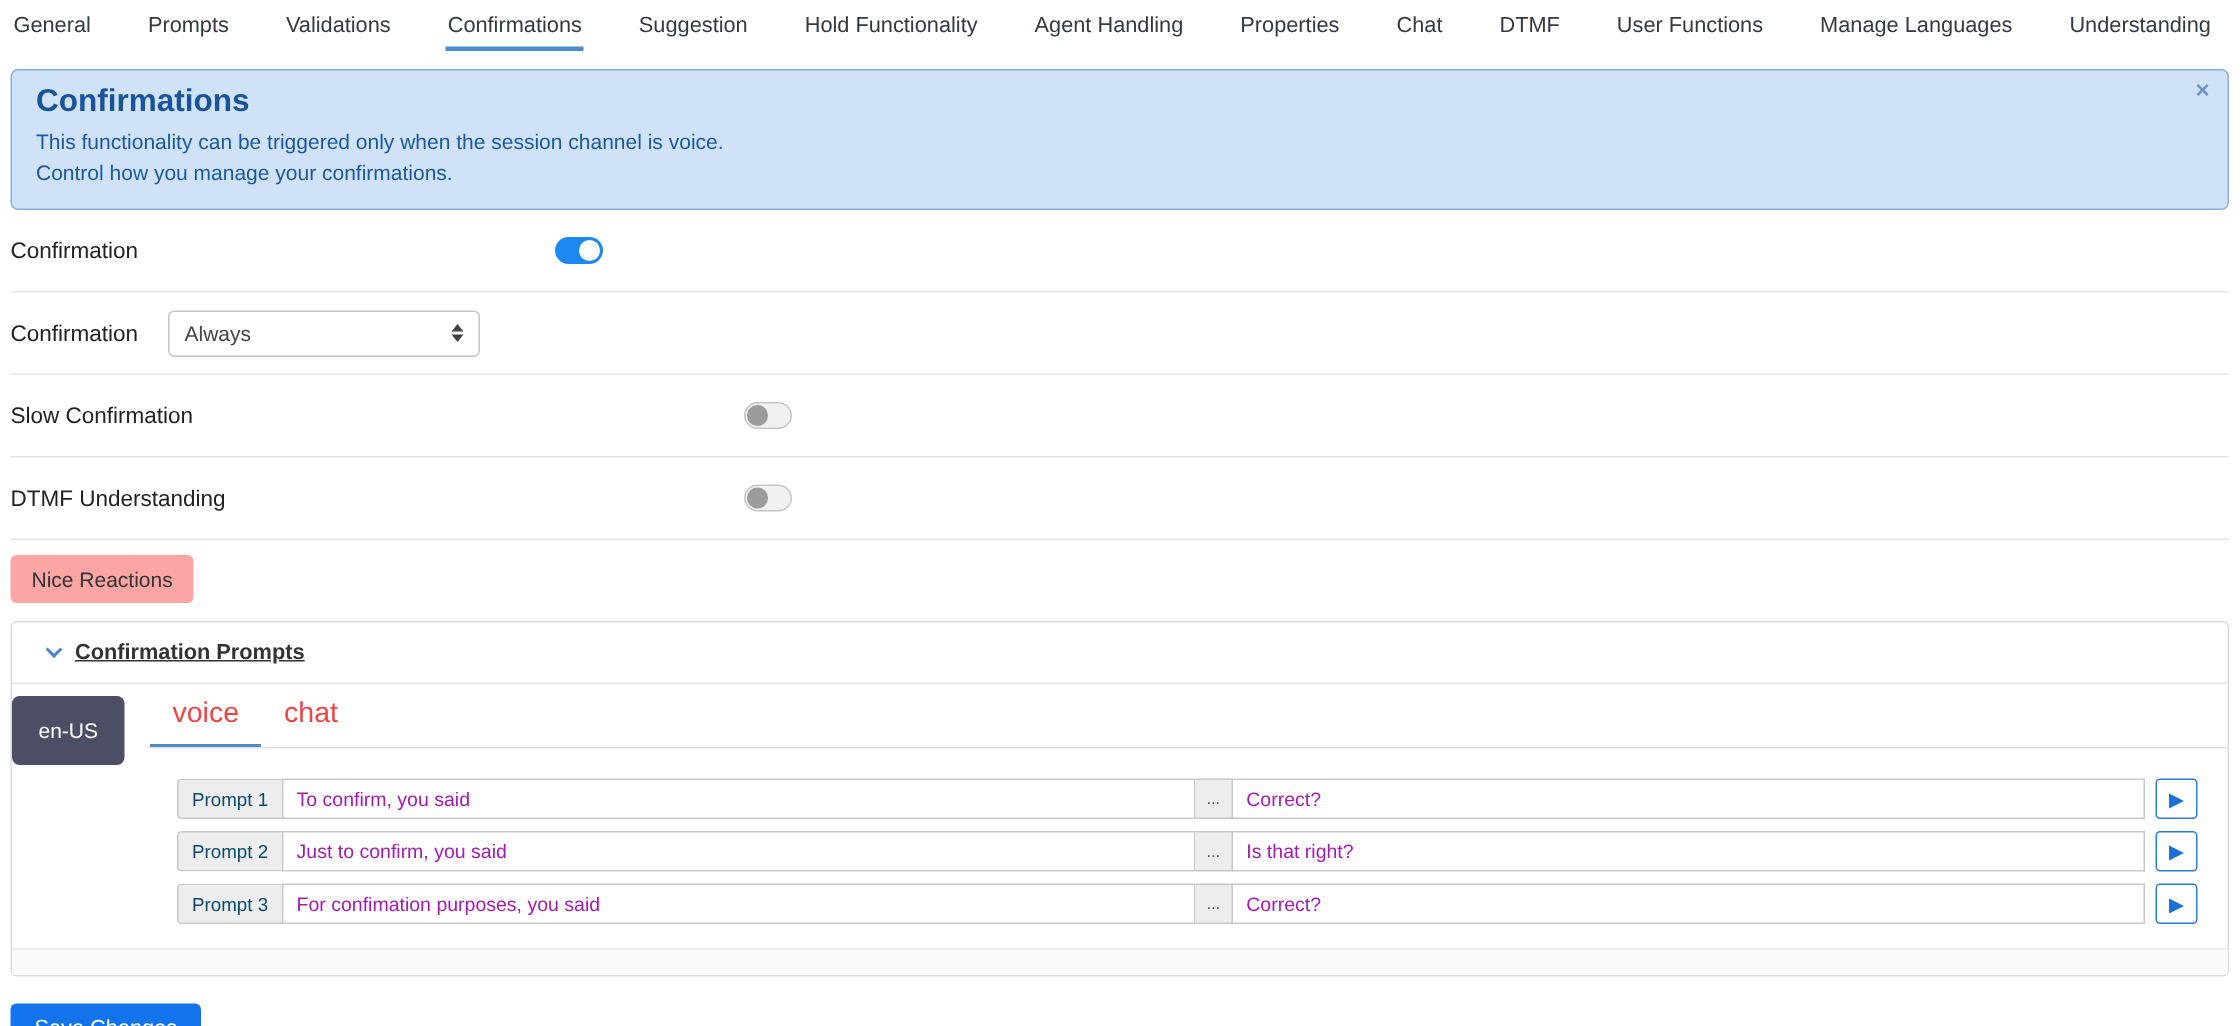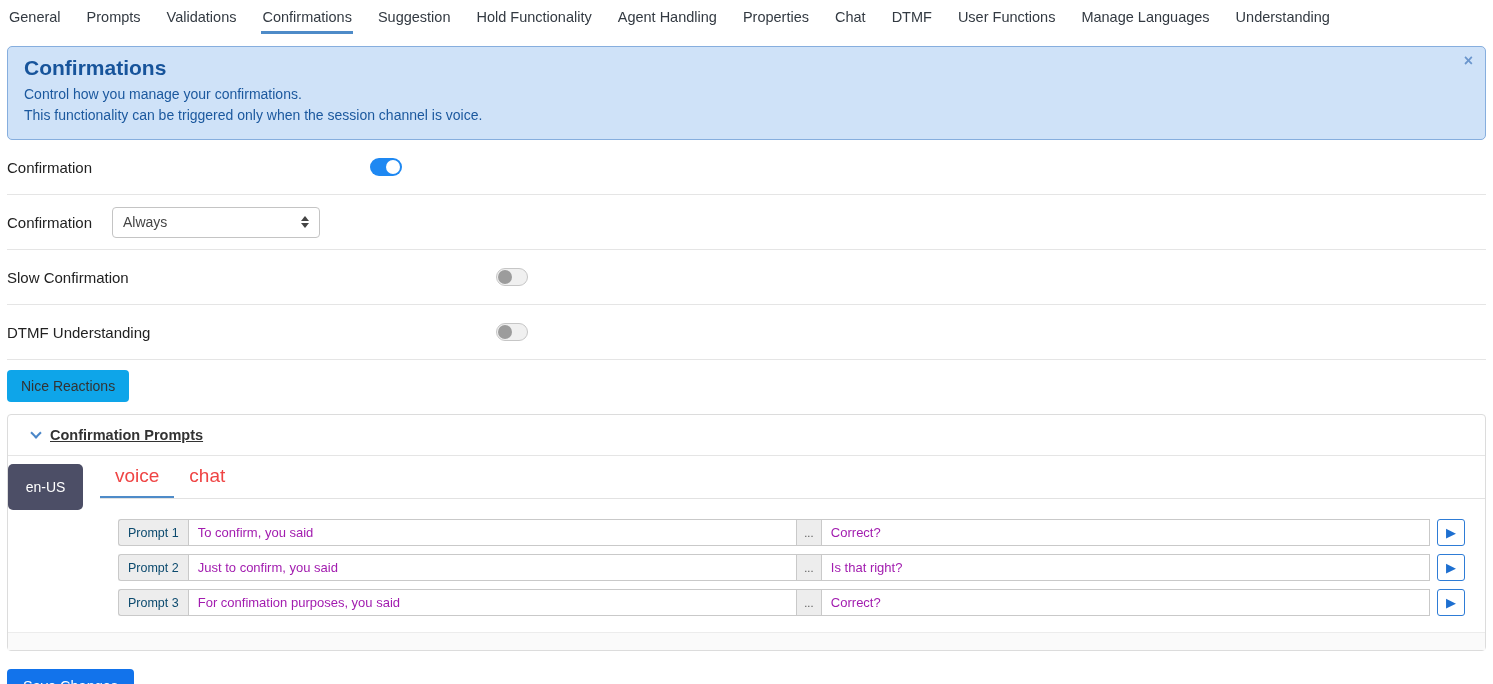--- a/index.html
+++ b/index.html
@@ -4,21 +4,21 @@
 <style>
   * { box-sizing: border-box; margin: 0; padding: 0; }
   html,body { width:1493px; height:684px; }
   body {
     font-family: "Liberation Sans", "DejaVu Sans", sans-serif;
     background:#ffffff; color:#2b2b2b; overflow:hidden;
   }
   .page { padding: 0 7px; }
 
   
-  .topnav { display:flex; gap:24px; padding:6px 1px 0 1px; }
+  .topnav { display:flex; gap:36px; padding:6px 1px 0 1px; }
   .nav-item {
     font-size:14.5px; color:#333a42; padding:3px 1px 9px 1px;
     cursor:pointer; white-space:nowrap;
   }
   .nav-item.active { border-bottom:3px solid #4e8bc8; padding-bottom:6px; }
 
   
   .banner {
     position:relative; margin-top:12px; background:#cfe2f8;
     border:1px solid #86aede; border-radius:5px; padding:9px 40px 13px 16px;
@@ -62,21 +62,21 @@
     content:""; border-left:4px solid transparent; border-right:4px solid transparent;
     border-bottom:5px solid #444;
   }
   .sel-arrows::after {
     content:""; border-left:4px solid transparent; border-right:4px solid transparent;
     border-top:5px solid #444;
   }
 
   
   .nice-btn {
-    margin-top:10px; background:#0ea5e9; color:#333; border:none; border-radius:4px;
+    margin-top:10px; background:#fca5a5; color:#333; border:none; border-radius:4px;
     font-size:14px; padding:8px 14px; font-family:inherit; cursor:pointer;
   }
 
   
   .panel { margin-top:12px; border:1px solid #dcdcdc; border-radius:4px; }
   .panel-header {
     display:flex; align-items:center; gap:10px; padding:12px 12px 12px 24px;
     border-bottom:1px solid #e5e5e5; cursor:pointer;
   }
   .chevron {
@@ -146,22 +146,22 @@
     <div class="nav-item">Properties</div>
     <div class="nav-item">Chat</div>
     <div class="nav-item">DTMF</div>
     <div class="nav-item">User Functions</div>
     <div class="nav-item">Manage Languages</div>
     <div class="nav-item">Understanding</div>
   </nav>
 
   <div class="banner">
     <div class="banner-title">Confirmations</div>
+    <div class="banner-line">This functionality can be triggered only when the session channel is voice.</div>
     <div class="banner-line">Control how you manage your confirmations.</div>
-    <div class="banner-line">This functionality can be triggered only when the session channel is voice.</div>
     <div class="banner-close">×</div>
   </div>
 
   <div class="setting-row">
     <div class="setting-label w1">Confirmation</div>
     <div class="toggle on">
         <div class="knob"></div>
       </div>
   </div>
 

